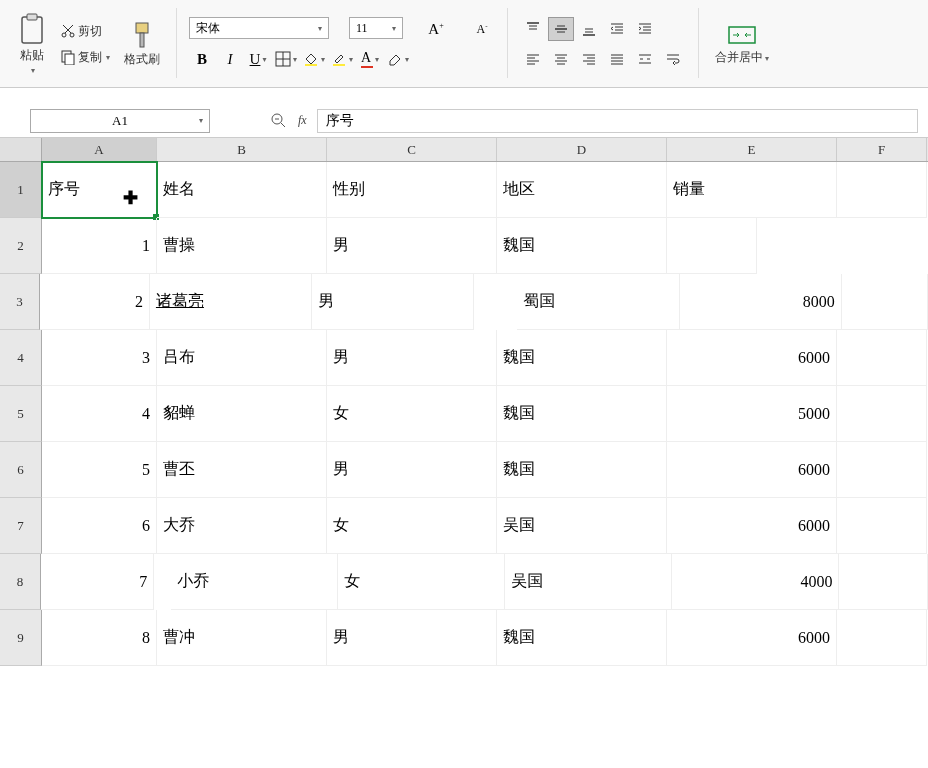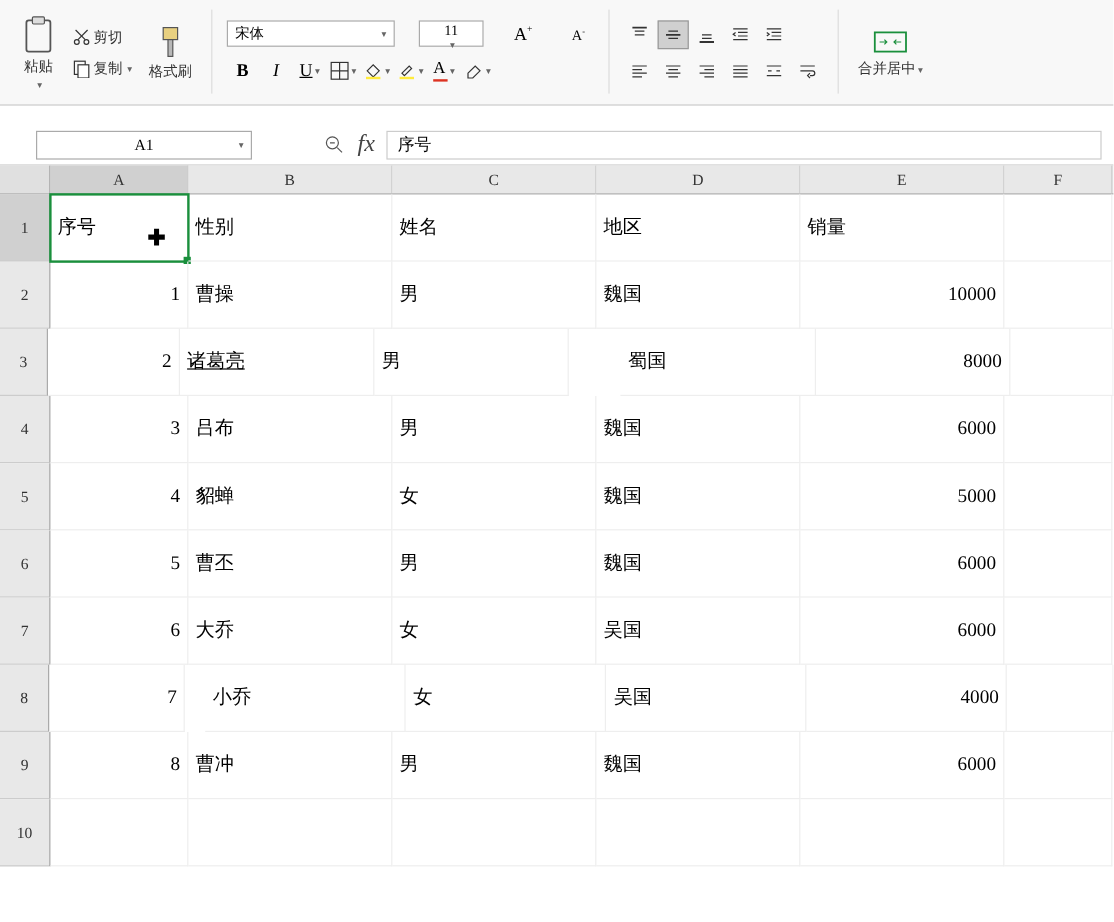--- a/index.html
+++ b/index.html
@@ -12,33 +12,33 @@
 .tb-big { display:flex; flex-direction:column; align-items:center; gap:2px; font-size:12px; color:#333; cursor:pointer; padding:2px 4px; }
 .tb-small { display:flex; align-items:center; gap:2px; font-size:12px; color:#333; cursor:pointer; padding:2px 4px; height:24px; }
 .tb-icon { display:inline-flex; align-items:center; justify-content:center; }
 .tb-icon svg { display:block; }
 .tb-sep { width:1px; background:#ddd; height:70px; margin:4px 4px; }
 .dd-arrow { font-size:8px; color:#666; margin-left:2px; }
 
 .font-select { display:flex; align-items:flex-start; gap:20px; }
 .font-box { border:1px solid #aaa; background:#fff; height:22px; display:flex; align-items:center; padding:0 6px; font-size:12px; }
 .font-name { width:140px; justify-content:space-between; }
-.font-size { width:54px; justify-content:space-between;flex-direction:column; }
+.font-size { width:54px; justify-content:space-between; }
 
 .btn-row { display:flex; gap:2px; align-items:center; }
 .ico-btn { width:26px; height:24px; display:flex; align-items:center; justify-content:center; cursor:pointer; }
 .ico-btn.active { background:#d0d0d0; border:1px solid #999; }
 .ico-btn svg { display:block; }
 
 
 .namebar { height:34px; display:flex; align-items:center; border-bottom:1px solid #ccc; background:#fff; margin-top:16px;text-align:right; }
 .name-box { width:180px; border:1px solid #aaa; height:24px; margin-left:30px; display:flex; align-items:center; justify-content:center; font-size:13px; position:relative; }
 .name-box .dd-arrow { position:absolute; right:6px; }
 .fx-area { display:flex; align-items:center; margin-left:60px; gap:10px; flex:1; }
-.fx-icon { font-style:italic; font-size:20px; color:#444; }
+.fx-icon { font-style:italic; font-size:12px; color:#444; }
 .formula-input { border:1px solid #ccc; height:24px; flex:1; margin-right:10px; padding:0 8px; font-size:14px; display:flex; align-items:center; }
 
 
 .grid { display:flex; flex-direction:column; }
 .col-headers { display:flex; height:24px; background:#e8e8e8; border-bottom:1px solid #aaa; }
 .corner { width:42px; border-right:1px solid #aaa; background:#e0e0e0; }
 .ch { border-right:1px solid #ccc; display:flex; align-items:center; justify-content:center; font-size:13px; color:#333; background:#e8e8e8; }
 .ch.active { background:#d0d0d0; }
 
 .rows { display:flex; flex-direction:column; }
@@ -339,33 +339,32 @@
         <div class="ch" style="width: 170px;">C</div>
         <div class="ch" style="width: 170px;">D</div>
         <div class="ch" style="width: 170px;">E</div>
         <div class="ch" style="width: 90px;">F</div>
       </div>
   </div>
   <div class="rows" id="rows">
       <div class="row">
         <div class="rh active">1</div>
         <div class="cell txt selected" style="width: 115px;">序号<div class="sel-handle"></div><div class="cursor-plus">✚</div></div>
+        <div class="cell txt" style="width: 170px;">姓名</div>
         <div class="cell txt" style="width: 170px;">性别</div>
-        <div class="cell txt" style="width: 170px;">姓名</div>
         <div class="cell txt" style="width: 170px;">地区</div>
         <div class="cell txt" style="width: 170px;">销量</div>
         <div class="cell" style="width: 90px;"></div>
       </div>
       <div class="row">
         <div class="rh">2</div>
         <div class="cell num" style="width: 115px;">1</div>
         <div class="cell txt" style="width: 170px;">曹操</div>
         <div class="cell txt" style="width: 170px;">男</div>
         <div class="cell txt" style="width: 170px;">魏国</div>
-        <div class="cell num" style="width: 170px;">10000</div>
         <div class="cell" style="width: 90px;"></div>
       </div>
       <div class="row">
         <div class="rh">3</div>
         <div class="cell num" style="width: 115px;">2</div>
         <div class="cell txt" style="width: 170px; text-decoration: underline;">诸葛亮</div>
         <div class="cell txt" style="width: 170px;">男</div>
         <div class="cell txt" style="width: 170px; margin-left: 43px;">蜀国</div>
         <div class="cell num" style="width: 170px;">8000</div>
         <div class="cell" style="width: 90px;"></div>
@@ -417,23 +416,14 @@
       </div>
       <div class="row">
         <div class="rh">9</div>
         <div class="cell num" style="width: 115px;">8</div>
         <div class="cell txt" style="width: 170px;">曹冲</div>
         <div class="cell txt" style="width: 170px;">男</div>
         <div class="cell txt" style="width: 170px;">魏国</div>
         <div class="cell num" style="width: 170px;">6000</div>
         <div class="cell" style="width: 90px;"></div>
       </div>
-      <div class="row">
-        <div class="rh">10</div>
-        <div class="cell" style="width: 115px;"></div>
-        <div class="cell" style="width: 170px;"></div>
-        <div class="cell" style="width: 170px;"></div>
-        <div class="cell" style="width: 170px;"></div>
-        <div class="cell" style="width: 170px;"></div>
-        <div class="cell" style="width: 90px;"></div>
-      </div>
     </div>
 </div>
 
 </body></html>

